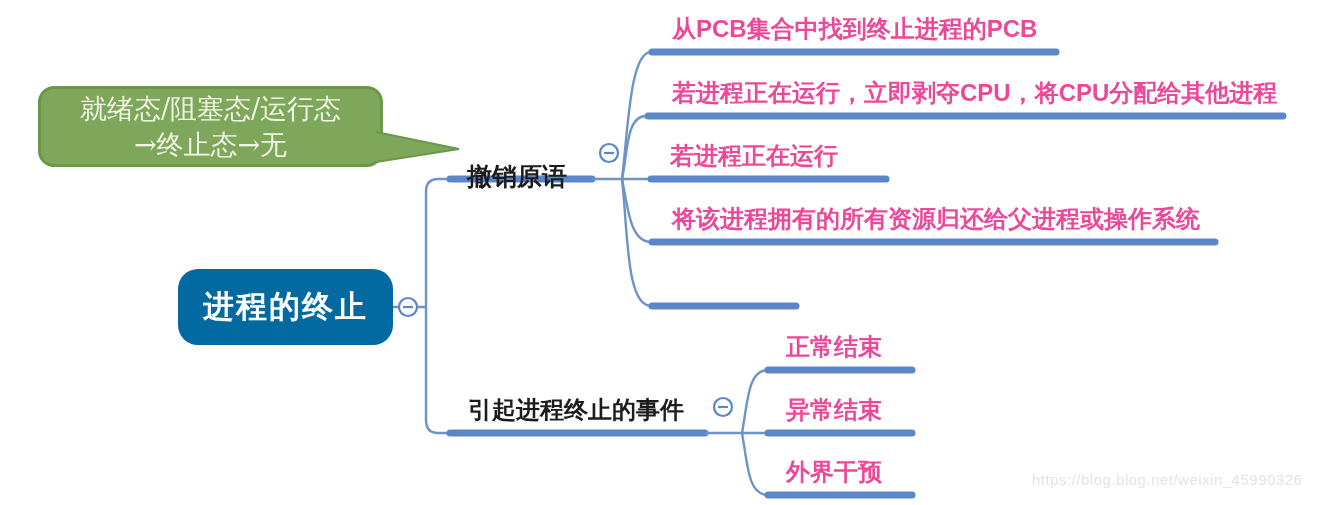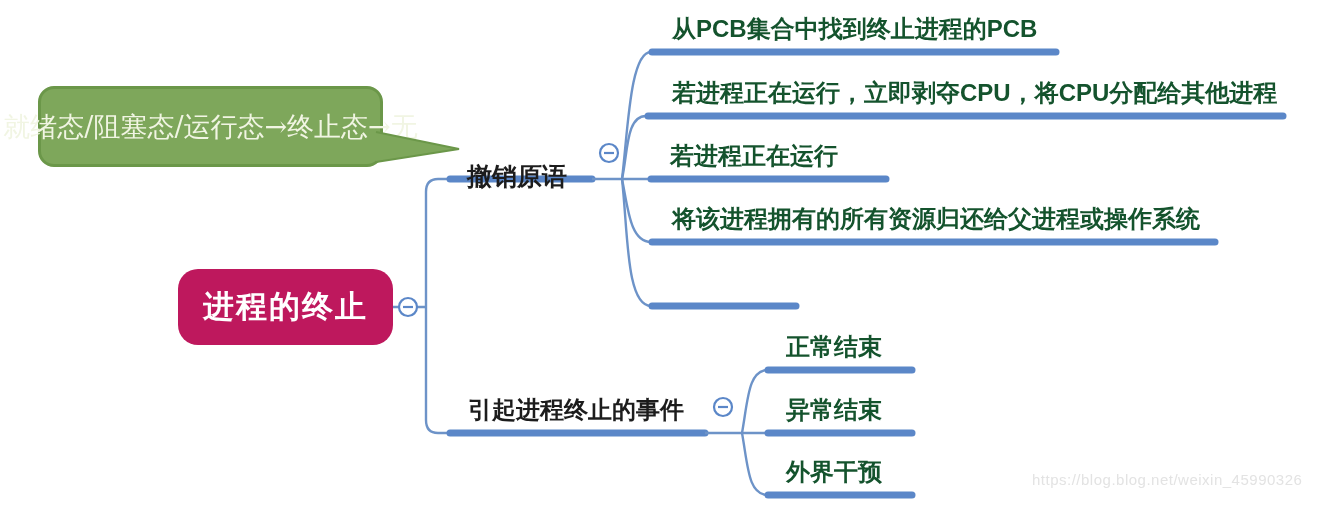--- a/index.html
+++ b/index.html
@@ -10,35 +10,35 @@
     overflow:hidden;
     font-family:"Liberation Sans", sans-serif;
   }
   .abs{position:absolute;white-space:nowrap;}
   #connector-layer{position:absolute;left:0;top:0;z-index:2;}
   
   .callout{
     left:38px;top:86px;width:339px;height:75px;
     background:#7ea75b;border:3px solid #6b9749;border-radius:16px;
     z-index:1;
-    display:flex;flex-direction:row;justify-content:center;align-items:center;
+    display:flex;flex-direction:column;justify-content:center;align-items:center;
     color:#f1f5e3;
     font-family:"DejaVu Serif","Liberation Serif",serif;
     font-size:27px;line-height:36px;text-align:center;
   }
   
   .root-node{
     left:178px;top:269px;width:215px;height:76px;
-    background:#be185d;border-radius:20px;
+    background:#0369a1;border-radius:20px;
     z-index:3;
     display:flex;justify-content:center;align-items:center;
     color:#ffffff;font-size:31px;font-weight:bold;letter-spacing:2px;
   }
   .branch-label{color:#1c1c1c;font-weight:600;z-index:3;}
-  .leaf-label{color:#14532d;font-weight:600;font-size:24px;line-height:30px;z-index:3;}
+  .leaf-label{color:#ec4899;font-weight:600;font-size:24px;line-height:30px;z-index:3;}
   .watermark{
     left:1032px;top:471px;
     color:#e3e3e3;font-size:15px;letter-spacing:.5px;z-index:3;
   }
 </style>
 </head>
 <body>
 
 <div id="canvas">
 

